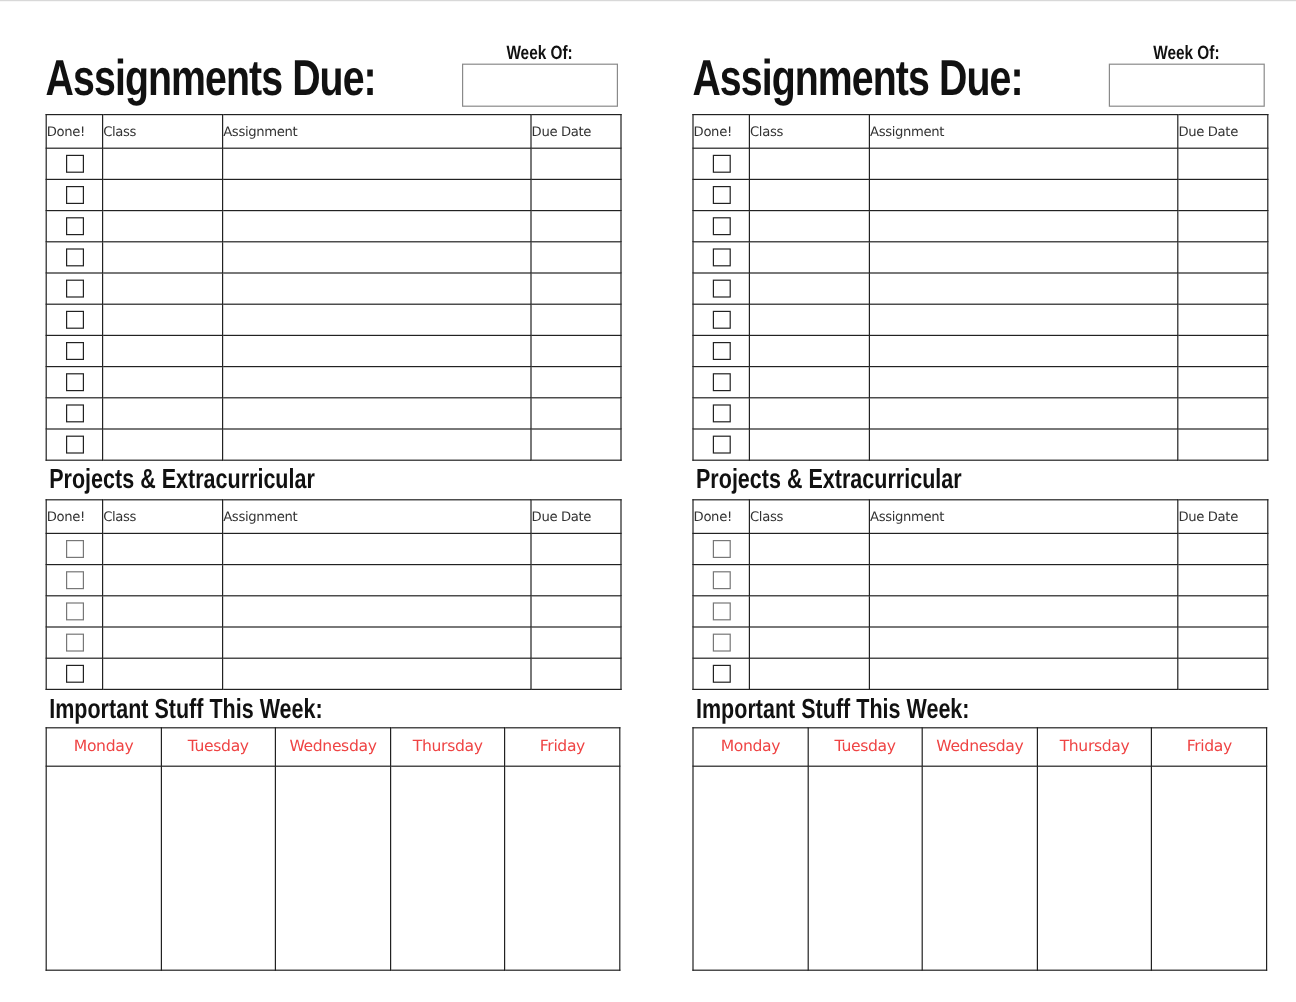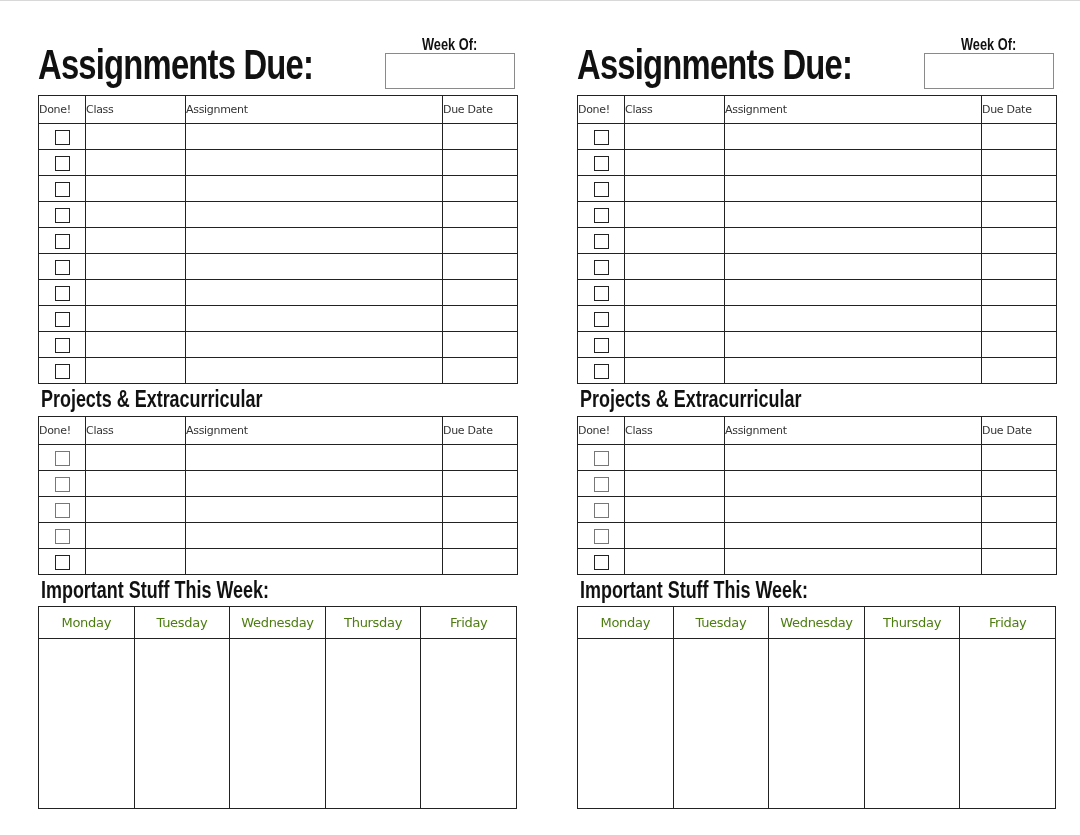--- a/index.html
+++ b/index.html
@@ -10,21 +10,21 @@
   .weekof-label { position: absolute; left: 384px; top: 36px; font-weight: 700; font-size: 16px; transform: scaleX(0.8); transform-origin: left top; white-space: nowrap; color: #111; }
   .weekof-box { position: absolute; left: 347px; top: 53px; width: 130px; height: 36px; border: 1px solid #8a8a8a; box-sizing: border-box; }
   .section-title { position: absolute; left: 3px; font-weight: 700; font-size: 23px; transform: scaleX(0.78); transform-origin: left top; white-space: nowrap; color: #111; line-height: 1; }
   table.grid { position: absolute; left: 0; border-collapse: collapse; table-layout: fixed; width: 479px; }
   table.grid td, table.grid th { border: 1.5px solid #222; padding: 0; font-weight: 400; }
   table.grid th { font-family: "DejaVu Sans", sans-serif; font-size: 11px; color: #333; letter-spacing: -0.3px; height: 27px; text-align: left; vertical-align: middle; }
   table.grid td { height: 25px; text-align: center; vertical-align: middle; }
   .cb { display: inline-block; width: 15px; height: 15px; border: 1.5px solid #222; box-sizing: border-box; vertical-align: middle; }
   .cb.light { border-color: #777; }
   table.week { position: absolute; left: 0; border-collapse: collapse; table-layout: fixed; width: 479px; }
-  table.week th { border: 1.5px solid #222; font-family: "DejaVu Sans", sans-serif; font-size: 13px; font-weight: 400; color: #4d7c0f; height: 29px; letter-spacing: -0.3px; }
+  table.week th { border: 1.5px solid #222; font-family: "DejaVu Sans", sans-serif; font-size: 13px; font-weight: 400; color: #ef4444; height: 29px; letter-spacing: -0.3px; }
   table.week td { border: 1.5px solid #222; height: 167px; }
 </style>
 </head>
 <body>
 
 <div class="topline"></div>
 
 <div class="page" id="page0" style="left:38px;">
   <div class="title">Assignments Due:</div>
   <div class="weekof-label">Week Of:</div>

